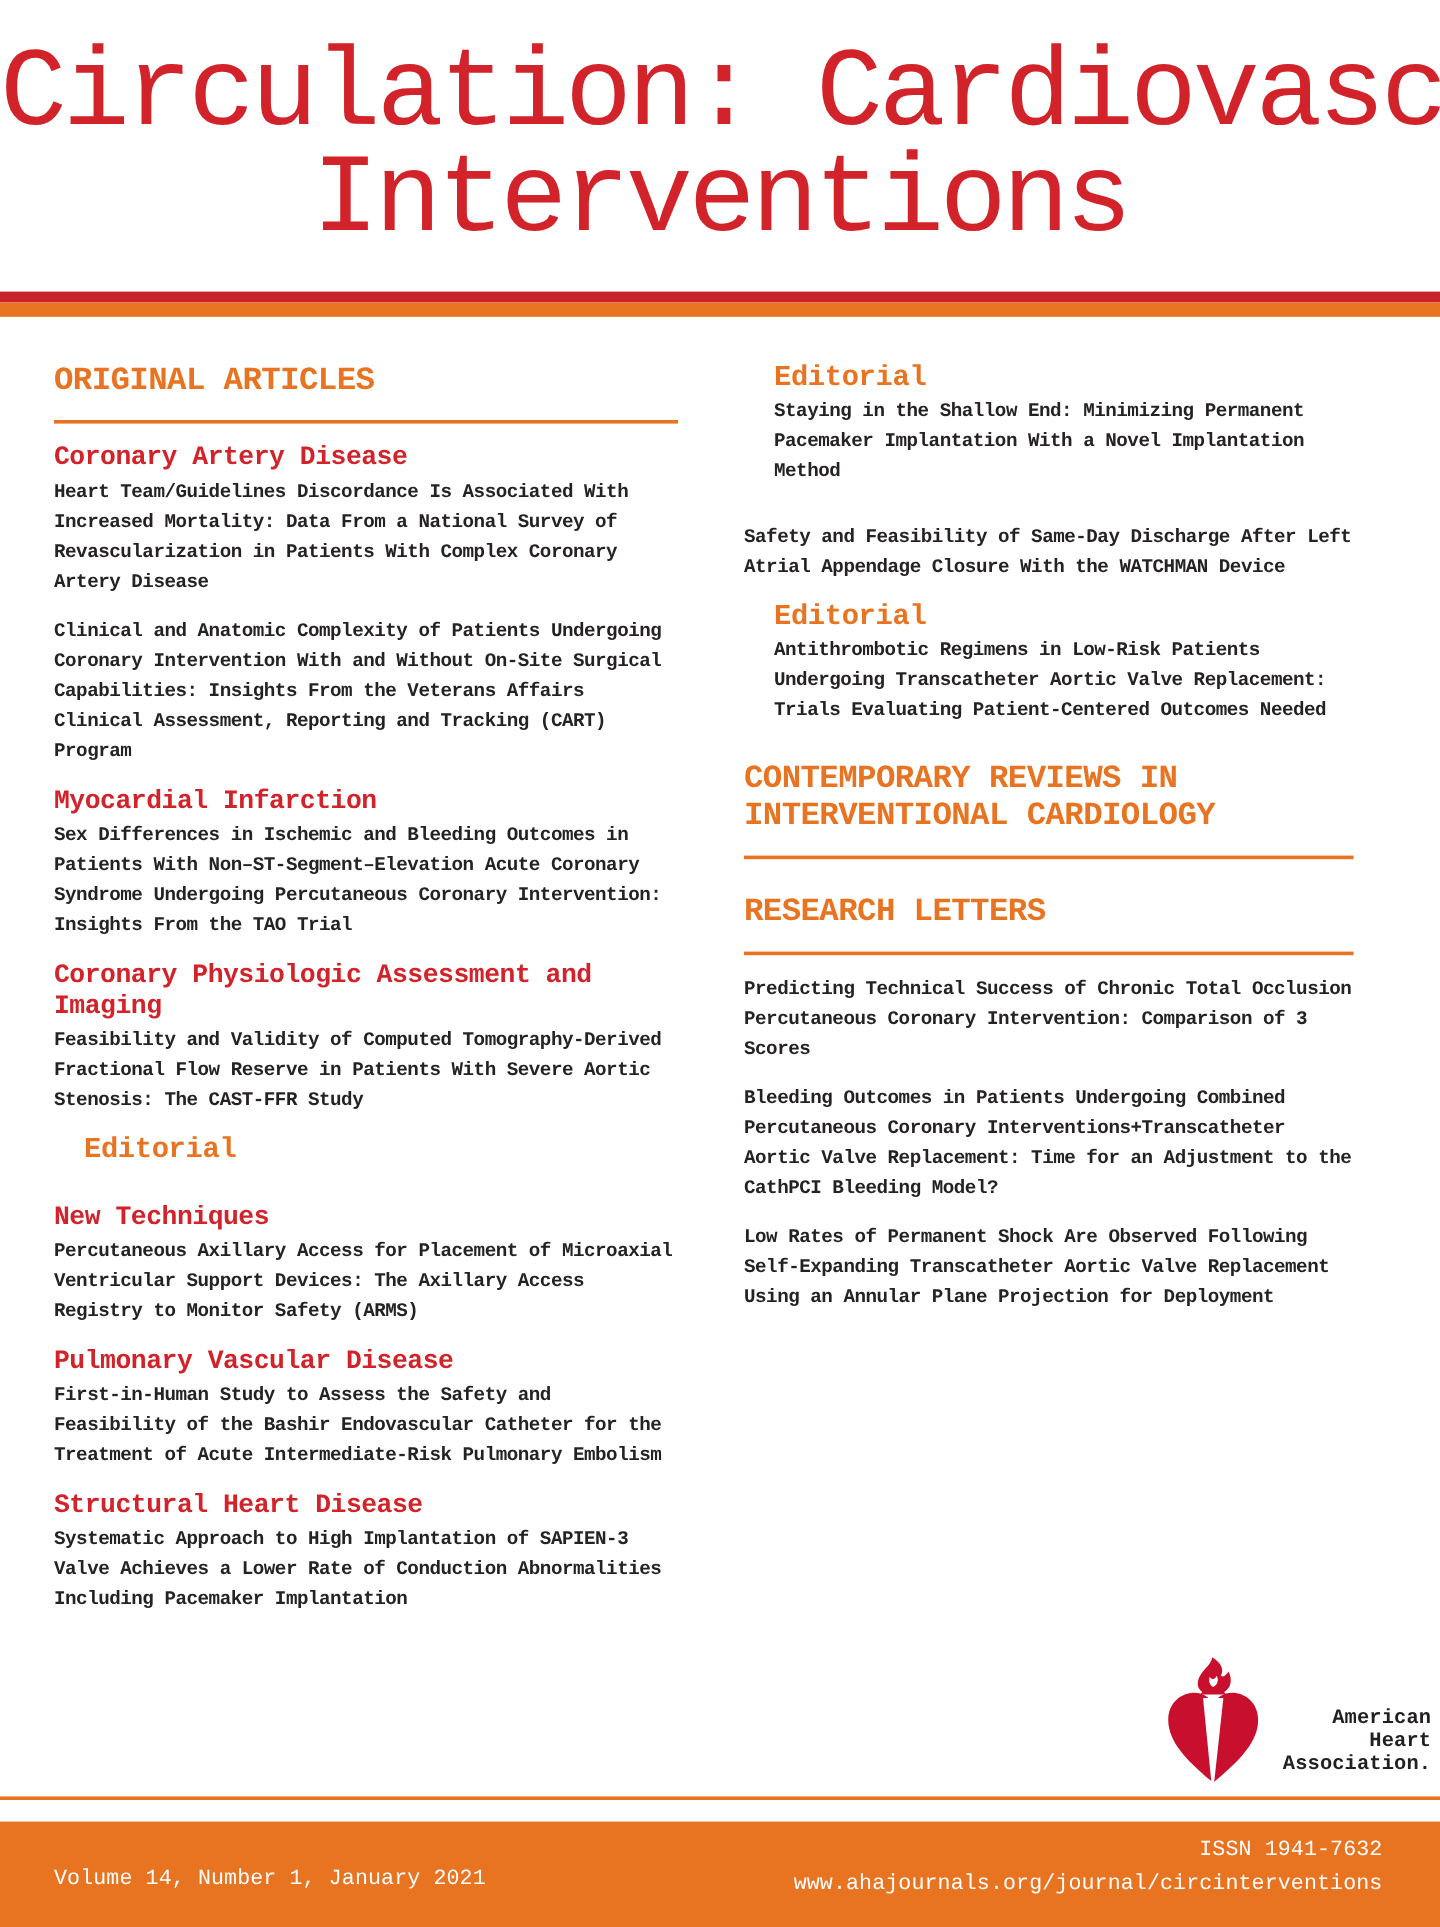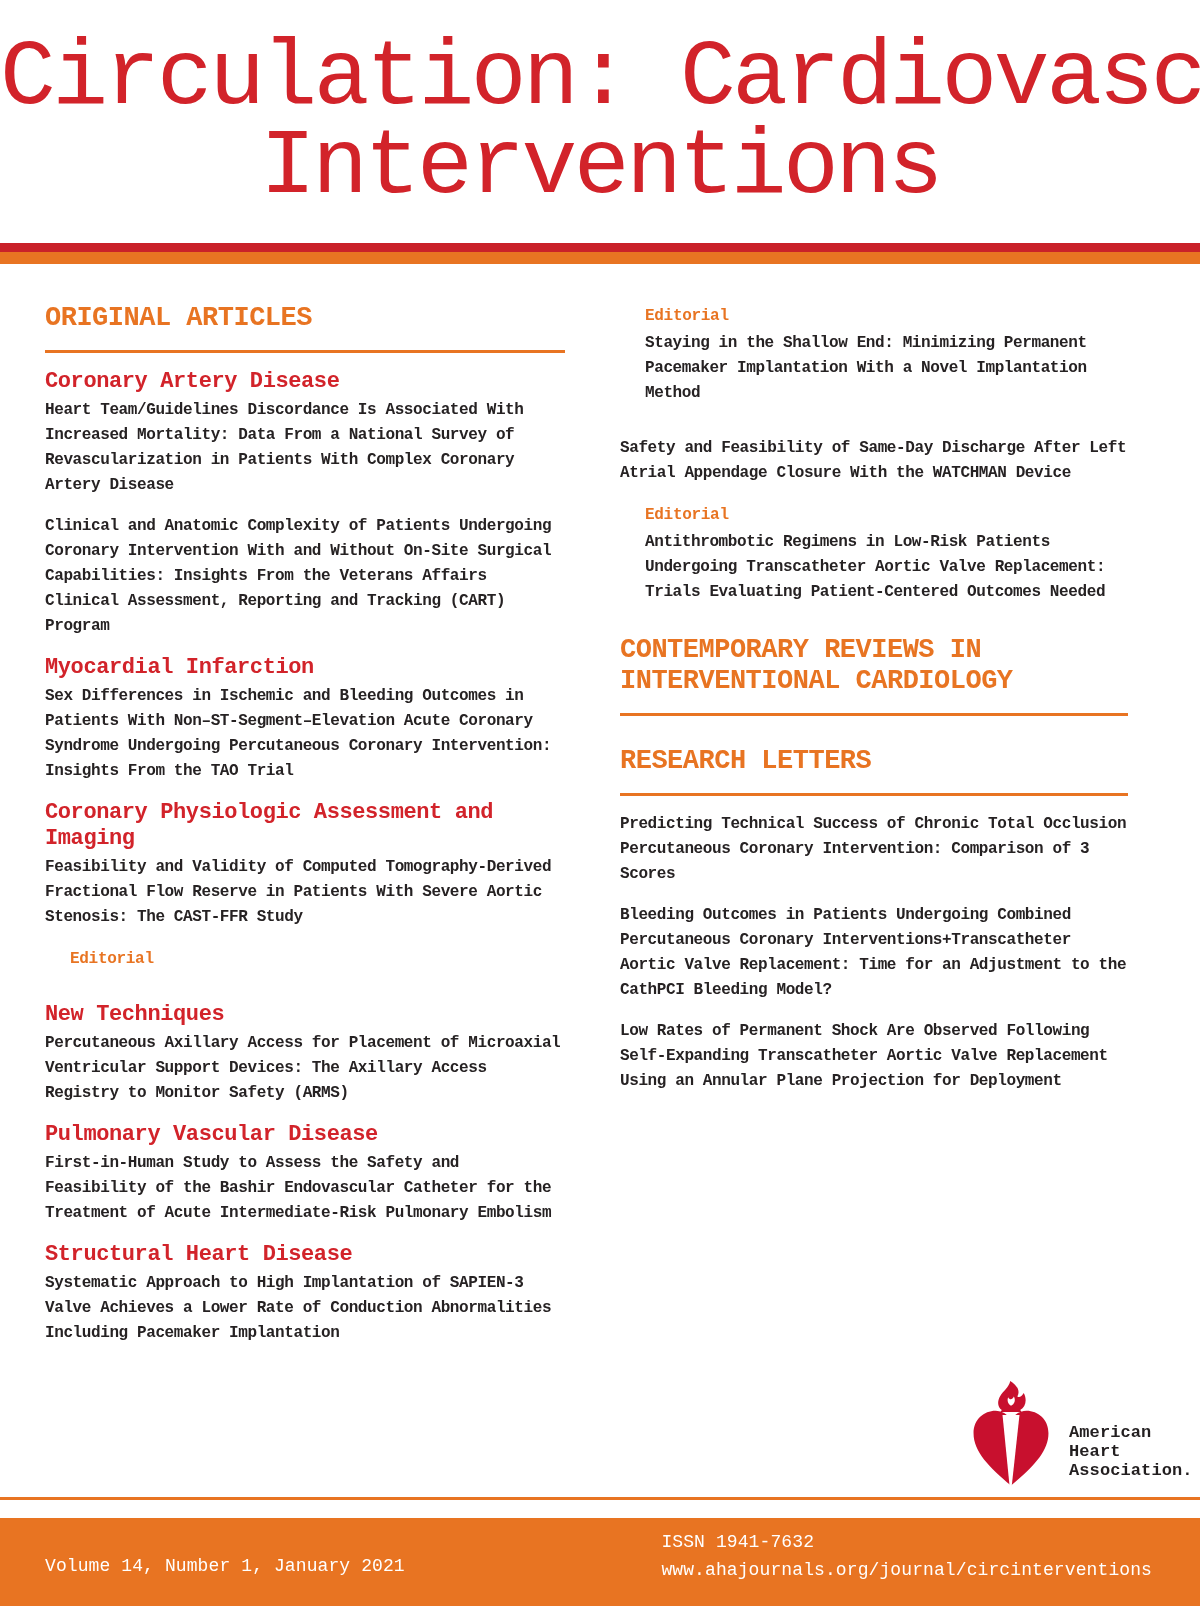--- a/index.html
+++ b/index.html
@@ -36,40 +36,40 @@
     font-size:22px; line-height:26px; font-weight:700; letter-spacing:-0.4px;
     color:var(--red); margin-bottom:3px;
   }
   .title {
     font-size:16px; line-height:25px; font-weight:700; letter-spacing:-0.4px;
     color:var(--ink);
   }
   .editorial { margin:4px 0 30px 25px; }
   .editorial:first-child { margin-top:0; }
   .ed-label {
-    font-size:16px; line-height:26px; font-weight:700; letter-spacing:-0.3px;
+    font-size:24px; line-height:26px; font-weight:700; letter-spacing:-0.3px;
     color:var(--orange); margin-bottom:2px;
   }
 
   
   .aha-logo { position:absolute; left:965px; top:1381px; display:flex; align-items:center; }
   .aha-logo svg { flex:none; }
-  .aha-text { margin-left:12px; padding-top:34px; }
+  .aha-text { margin-left:12px; padding-top:34px;text-align:right; }
   .aha-text .t {
     font-size:17px; line-height:19px; font-weight:700; color:#231F20; letter-spacing:0.1px;
   }
 
   
   .footer-rule { position:absolute; top:1497px; left:0; width:100%; height:3px; background:var(--orange); }
   .footer-bar  { position:absolute; top:1518px; left:0; width:100%; height:88px; background:var(--orange); color:#fff; }
   .footer-volume {
     position:absolute; left:45px; top:38px; font-size:18px; letter-spacing:0.1px; color:#fff;
   }
   .footer-right {
-    position:absolute; right:48px; top:10px; 
+    position:absolute; right:48px; top:10px; text-align:right;
     font-size:18px; line-height:28px; letter-spacing:0.1px; color:#fff;
   }
 </style>
 </head>
 <body>
 
 <div class="page" style="--red: #D2232A; --bar-red: #C92129; --orange: #E87422; --ink: #262223;">
 
   <div class="masthead">
     <div class="line">Circulation: Cardiovascular</div>

